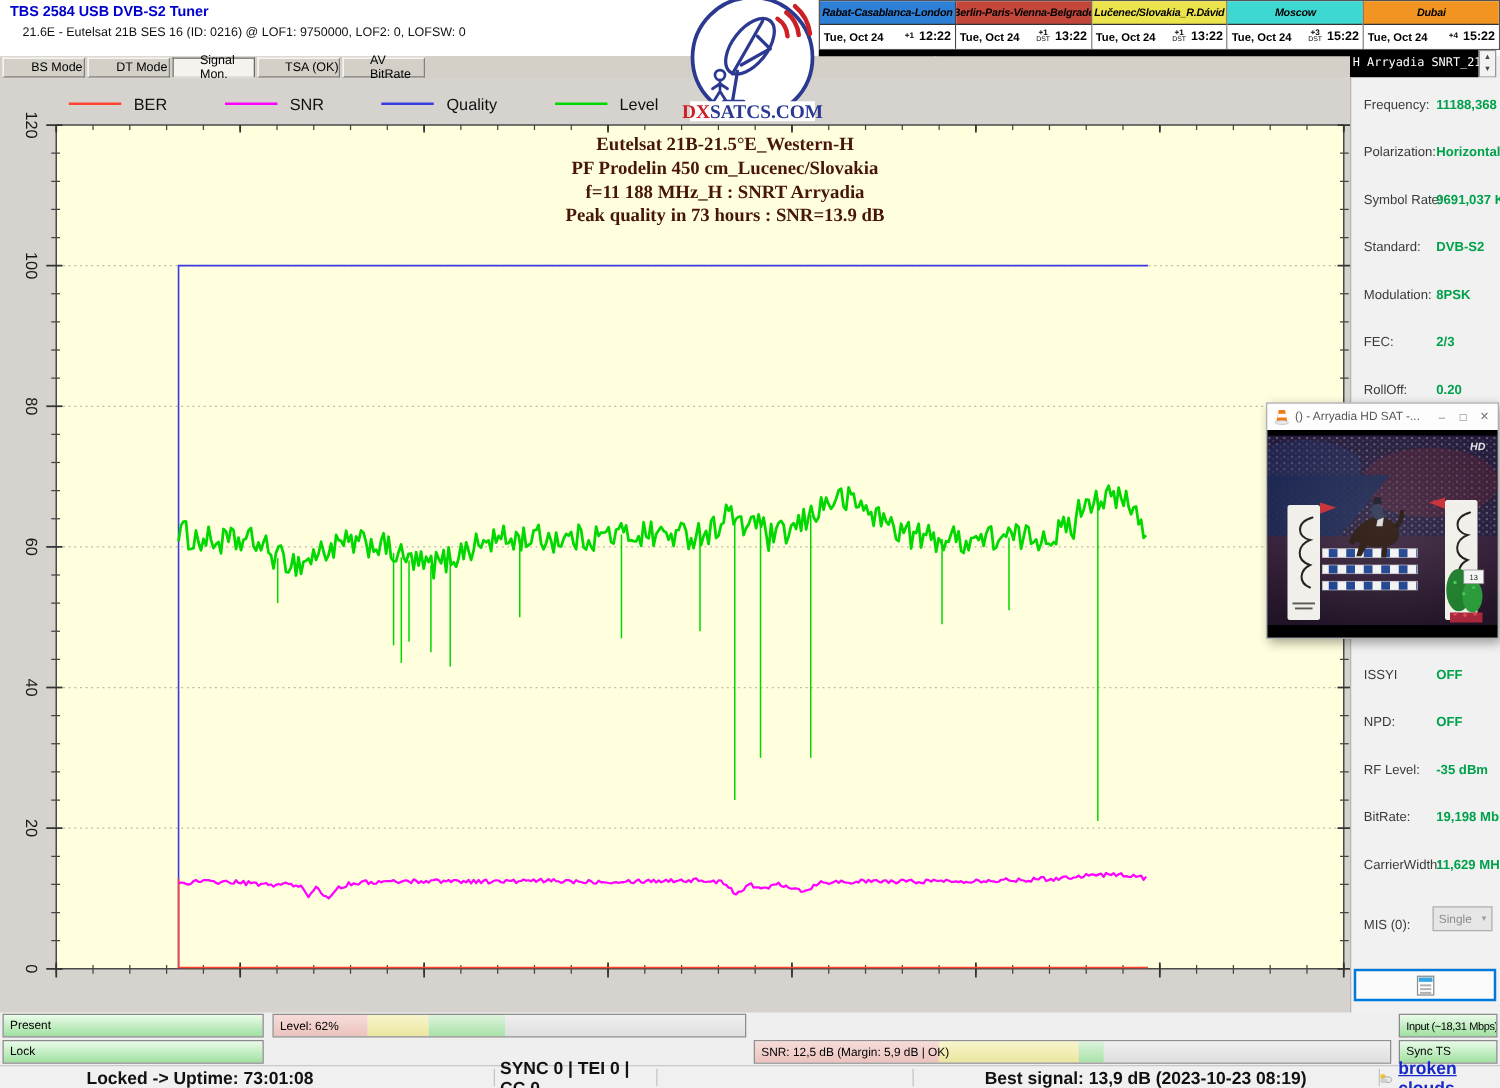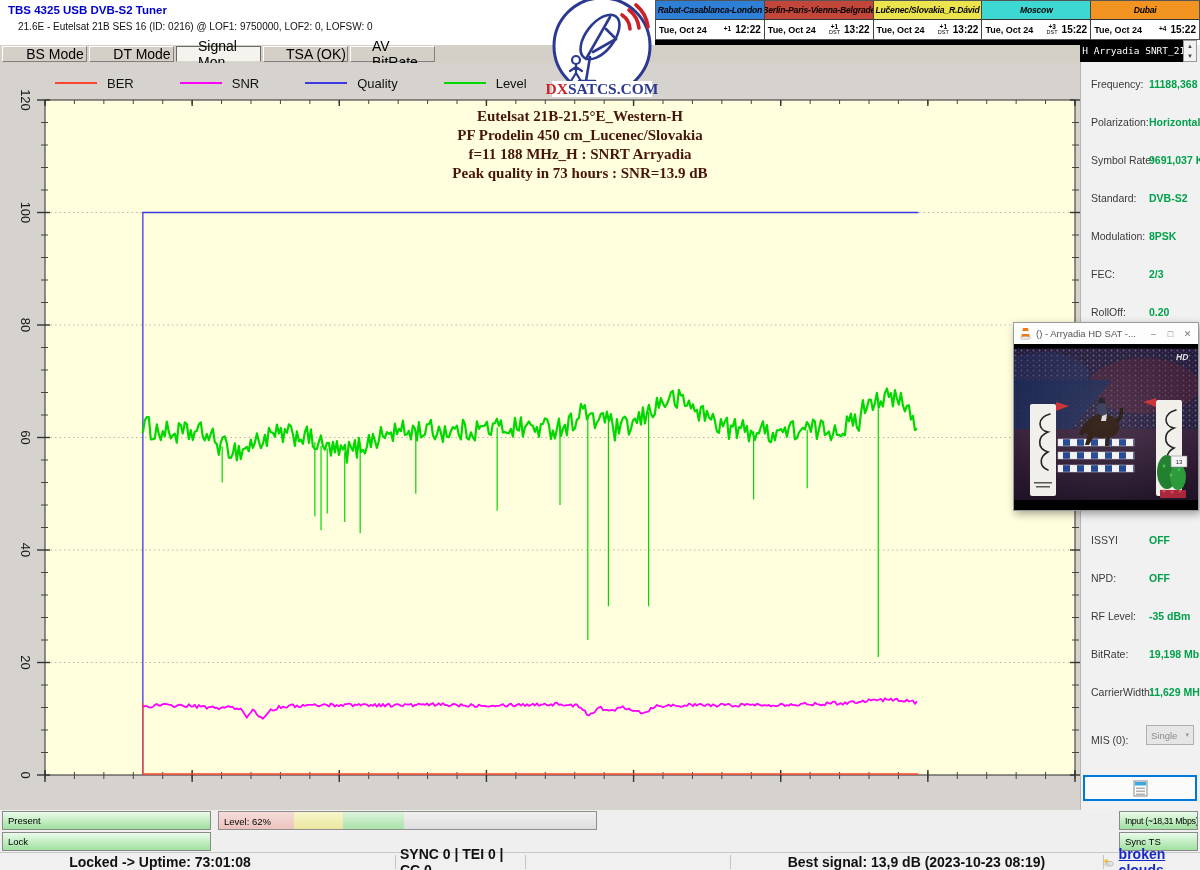--- a/index.html
+++ b/index.html
@@ -28,21 +28,21 @@
   
   #console{left:655px;top:40px;width:528px;height:22px;background:#000;color:#fff;
     font-family:"DejaVu Sans Mono","Liberation Mono",monospace;font-size:9.5px;line-height:22px;
     white-space:nowrap;overflow:hidden;padding:0 4px;box-sizing:border-box;}
   #console-scroll{left:1183px;top:40px;width:14px;height:22px;background:#e4e4e4;border:1px solid #999;box-sizing:border-box;
     display:flex;flex-direction:column;justify-content:space-between;}
   .scr-btn{height:10px;font-size:6px;color:#444;display:flex;align-items:center;justify-content:center;background:#f2f2f2;}
 
   
   #tabbar{left:0;top:45px;width:655px;height:18px;background:#d4d0c8;display:flex;align-items:center;padding-left:2px;box-sizing:border-box;}
-  .tab{width:85px;height:16px;margin-right:2px;font-size:14px;color:#000;display:flex;align-items:center;justify-content:center;
+  .tab{width:66px;height:16px;margin-right:2px;font-size:10px;color:#000;display:flex;align-items:center;justify-content:center;
      background:#d4d0c8;border:1px solid #808080;border-top-color:#fff;border-left-color:#fff;box-sizing:border-box;padding-left:21px;}
   .tab.active{background:#f4f3ee;border:1px solid #6a6a6a;border-bottom-color:#d8d8d0;}
   #tabfill{left:340px;top:45px;width:740px;height:18px;background:#d4d0c8;}
 
   
   #chart-panel{left:0;top:63px;width:1080px;height:747px;background:#d6d3ce;}
   #legend{left:55px;top:8px;height:24px;display:flex;align-items:center;gap:46px;}
   .leg-item{display:flex;align-items:center;gap:10px;}
   .leg-line{width:42px;height:0;border-top:2px solid #000;}
   .leg-label{font-size:13px;color:#111;}
@@ -85,21 +85,21 @@
   .sb-div{position:absolute;top:2px;height:14px;width:1px;background:#c4c4c4;}
   .sb-text{position:absolute;top:0;height:18px;display:flex;align-items:center;}
   #weather-link{color:#1629c8;text-decoration:underline;cursor:pointer;}
 </style>
 </head>
 <body>
 
 <div id="stage">
 
   <div id="header" class="abs">
-    <div id="app-title" class="abs">TBS 4325 USB DVB-S2 Tuner</div>
+    <div id="app-title" class="abs">TBS 2584 USB DVB-S2 Tuner</div>
     <div id="app-subtitle" class="abs">21.6E - Eutelsat 21B  SES 16 (ID: 0216) @ LOF1: 9750000, LOF2: 0, LOFSW: 0</div>
   </div>
 
   <div id="clockbar" class="abs">
       <div class="clock">
         <div class="clock-name" style="background: rgb(46, 127, 214);">Rabat-Casablanca-London</div>
         <div class="clock-body">
           <span class="clock-date">Tue, Oct 24</span>
           <span class="clock-offwrap">
             <span class="clock-off">+1</span>
@@ -541,20 +541,27 @@
       <div class="seg seg-green" style="width: 16%;"></div>
       <div class="seg seg-empty" style="width: 51%;"></div>
       <div class="pbar-label">Level: 62%</div>
     </div>
   <div class="pbar" style="left:218px;top:876px;width:306px;margin-top:12px;" id="bar-quality">
       <div class="seg seg-pink" style="width: 20%;"></div>
       <div class="seg seg-yellow" style="width: 12%;"></div>
       <div class="seg seg-green" style="width: 68%;"></div>
       <div class="pbar-label">Quality: 100%</div>
     </div>
+  <div class="pbar" style="left:603px;top:832px;width:510px;" id="bar-snr">
+      <div class="seg seg-pink" style="width: 29%;"></div>
+      <div class="seg seg-yellow" style="width: 22%;"></div>
+      <div class="seg seg-green" style="width: 4%;"></div>
+      <div class="seg seg-empty" style="width: 45%;"></div>
+      <div class="pbar-label">SNR: 12,5 dB (Margin: 5,9 dB | OK)</div>
+    </div>
   <div class="abs ind-box" style="left:1119px;top:811px;width:79px;font-size:8.8px;letter-spacing:-0.3px;">Input (~18,31 Mbps)</div>
   <div class="abs ind-box" style="left:1119px;top:832px;width:79px;">Sync TS</div>
 
   <div id="statusbar" class="abs">
     <div class="sb-div" style="left:395px;"></div>
     <div class="sb-div" style="left:525px;"></div>
     <div class="sb-div" style="left:730px;"></div>
     <div class="sb-div" style="left:1103px;"></div>
     <div class="sb-text" style="left:0;width:320px;justify-content:center;">Locked -&gt; Uptime: 73:01:08</div>
     <div class="sb-text" style="left:400px;width:118px;justify-content:flex-end;">SYNC 0 | TEI 0 | CC 0</div>

